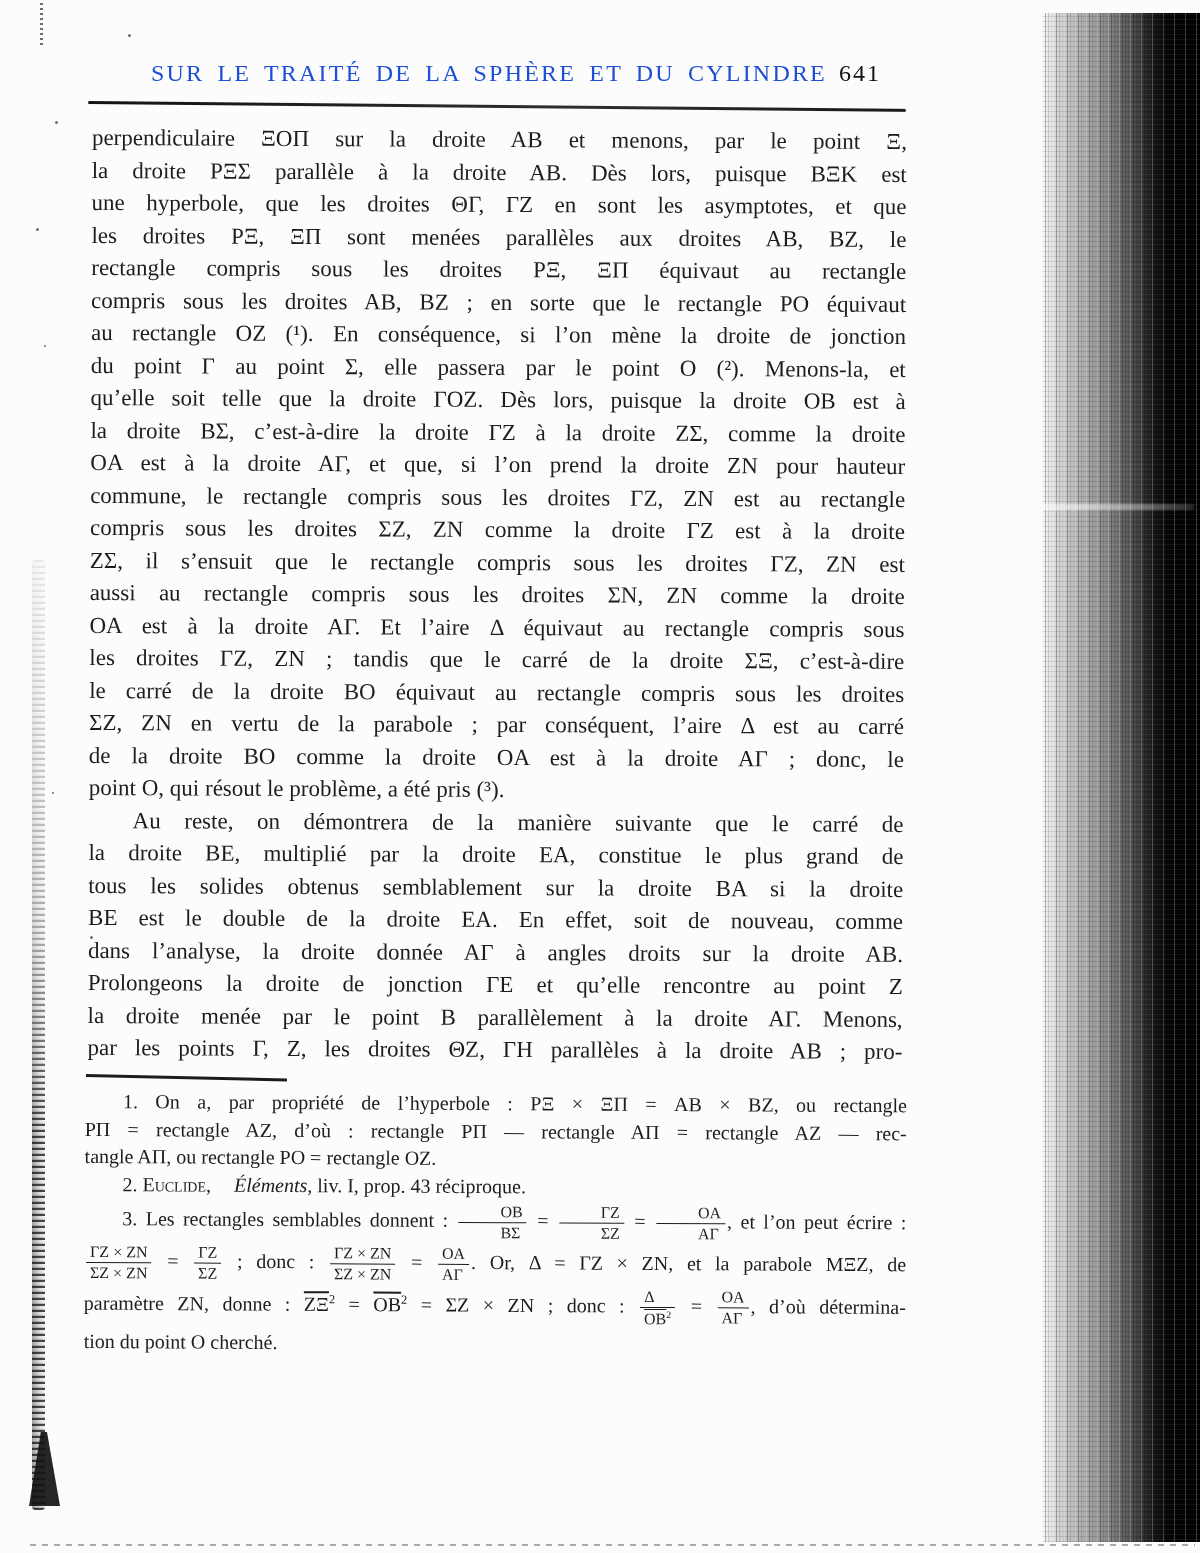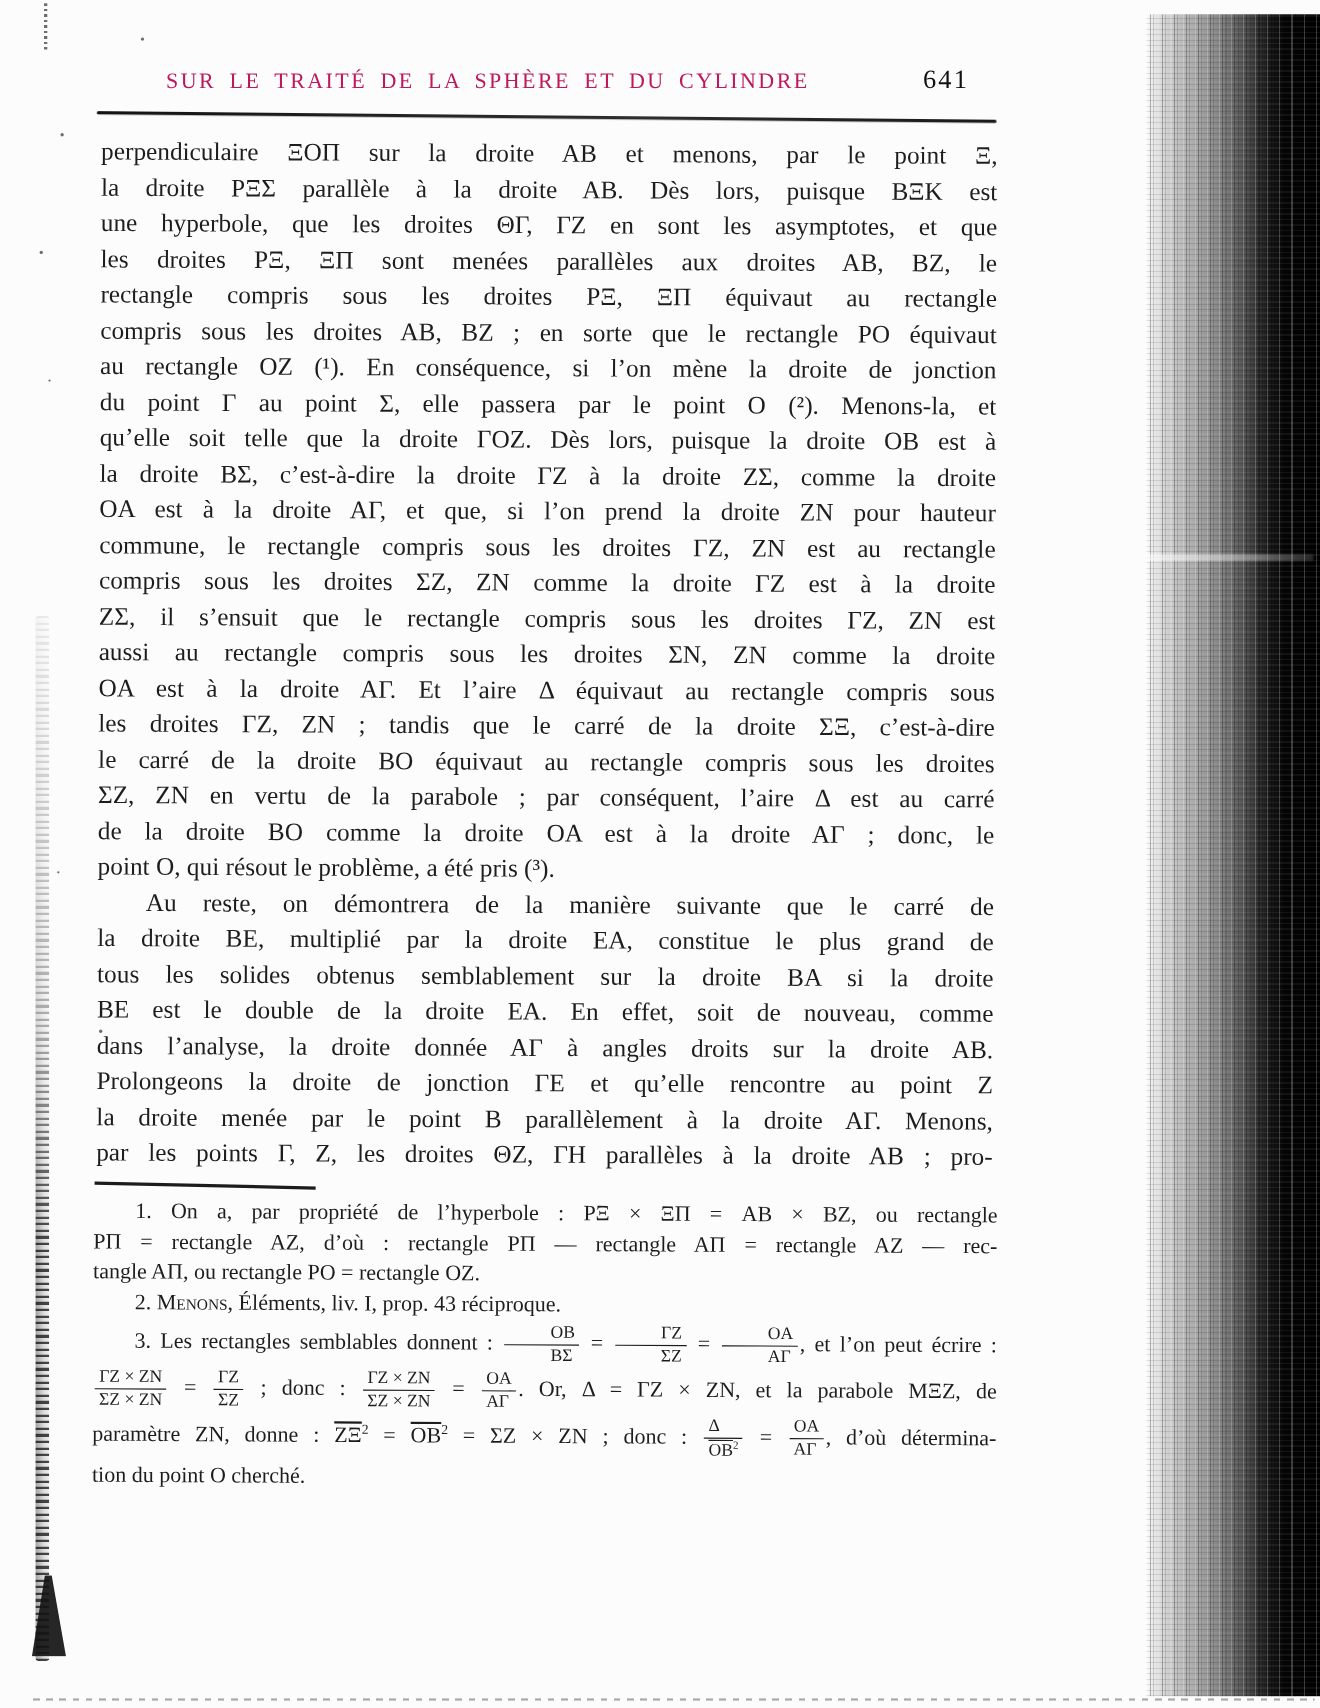--- a/index.html
+++ b/index.html
@@ -10,22 +10,22 @@
     color:#1d1d1d;
   }
   .page{position:absolute;inset:0;background:#fcfcfc;}
 
   
   .header{
     position:absolute;left:85px;top:60px;width:820px;
     display:flex;align-items:baseline;
   }
   .running-title{
-    margin-left:66px;font-size:20px;letter-spacing:2.2px;word-spacing:5px;
-    white-space:nowrap;color:#be185d;
+    margin-left:66px;font-size:24px;letter-spacing:2.2px;word-spacing:5px;
+    white-space:nowrap;color:#1d4ed8;
   }
   .page-number{
     margin-left:auto;margin-right:24px;font-size:24px;letter-spacing:2px;color:#111;
   }
   .header-rule{
     position:absolute;left:88px;top:101px;width:818px;height:3px;
     background:linear-gradient(to right,#131313,#2e2e2e 60%,#1a1a1a);
     transform:rotate(0.55deg);transform-origin:left center;
     border-radius:2px;filter:blur(0.3px);
   }
@@ -56,21 +56,21 @@
   .fline.tall{margin:3px 0;}
   .frac{
     display:inline-block;vertical-align:middle;text-align:center;
     font-size:16px;line-height:1.12;margin:0 2px;
   }
   .frac .num{display:block;padding:0 4px 1px;border-bottom:1.6px solid #1c1c1c;}
   .frac .den{display:block;padding:1px 4px 0;text-align:right;}
   .ov{text-decoration:overline;}
   sup{font-size:0.62em;}
   .sc{font-variant:small-caps;}
-  .it{}
+  .it{font-style:italic;margin-left:18px;}
 
   
   .gutter{
     position:absolute;left:1042px;top:13px;width:158px;height:1529px;
     background:
       repeating-linear-gradient(90deg, rgba(255,255,255,.22) 0 1px, rgba(0,0,0,0) 1px 3px, rgba(0,0,0,.28) 3px 4px, rgba(0,0,0,0) 4px 6px, rgba(0,0,0,.14) 6px 7px, rgba(0,0,0,0) 7px 11px),
       repeating-linear-gradient(0deg, rgba(0,0,0,.10) 0 1px, rgba(0,0,0,0) 1px 2px, rgba(255,255,255,.06) 2px 3px, rgba(0,0,0,0) 3px 5px),
       linear-gradient(to right, rgba(252,252,252,0) 0%, rgba(226,226,226,.75) 4%, #c9c9c9 14%, #a8a8a8 28%, #7e7e7e 44%, #4a4a4a 58%, #191919 70%, #050505 80%, #000 100%);
   }
   .gutter-scratch{
@@ -145,21 +145,21 @@
       <div class="line">Prolongeons la droite de jonction ΓE et qu’elle rencontre au point Z</div>
       <div class="line">la droite menée par le point B parallèlement à la droite AΓ. Menons,</div>
       <div class="line">par les points Γ, Z, les droites ΘZ, ΓH parallèles à la droite AB ; pro-</div>
     </div>
 
   <div class="fn-rule"></div>
   <div class="footnotes">
       <div class="fline ind">1.   On a, par propriété de l’hyperbole : PΞ × ΞΠ = AB × BZ, ou rectangle</div>
       <div class="fline">PΠ = rectangle AZ, d’où : rectangle PΠ — rectangle AΠ = rectangle AZ — rec-</div>
       <div class="fline endp">tangle AΠ, ou rectangle PO = rectangle OZ.</div>
-      <div class="fline ind endp">2.   <span class="sc">Menons</span>, <span class="it">Éléments</span>, liv. I, prop. 43 réciproque.</div>
+      <div class="fline ind endp">2.   <span class="sc">Euclide</span>, <span class="it">Éléments</span>, liv. I, prop. 43 réciproque.</div>
       <div class="fline ind tall">3.   Les rectangles semblables donnent : <span class="frac"><span class="num">OB</span><span class="den">BΣ</span></span> = <span class="frac"><span class="num">ΓZ</span><span class="den">ΣZ</span></span> = <span class="frac"><span class="num">OA</span><span class="den">AΓ</span></span>, et l’on peut écrire :</div>
       <div class="fline tall"><span class="frac"><span class="num">ΓZ × ZN</span><span class="den">ΣZ × ZN</span></span> = <span class="frac"><span class="num">ΓZ</span><span class="den">ΣZ</span></span> ; donc : <span class="frac"><span class="num">ΓZ × ZN</span><span class="den">ΣZ × ZN</span></span> = <span class="frac"><span class="num">OA</span><span class="den">AΓ</span></span>. Or, Δ = ΓZ × ZN, et la parabole MΞZ, de</div>
       <div class="fline tall">paramètre ZN, donne : <span class="ov">ZΞ</span><sup>2</sup> = <span class="ov">OB</span><sup>2</sup> = ΣZ × ZN ; donc : <span class="frac"><span class="num">Δ</span><span class="den"><span class="ov">OB</span><sup>2</sup></span></span> = <span class="frac"><span class="num">OA</span><span class="den">AΓ</span></span>, d’où détermina-</div>
       <div class="fline endp">tion du point O cherché.</div>
     </div>
 
   <div class="gutter"></div>
   <div class="gutter-scratch"></div>
   <div class="left-smudge"></div>
   <div class="ink-blob"></div>

